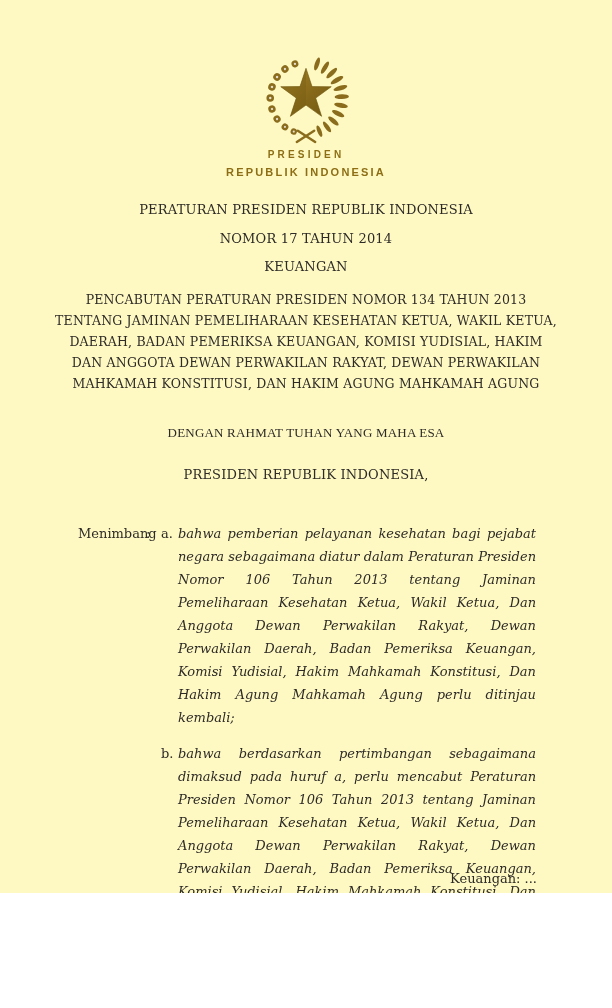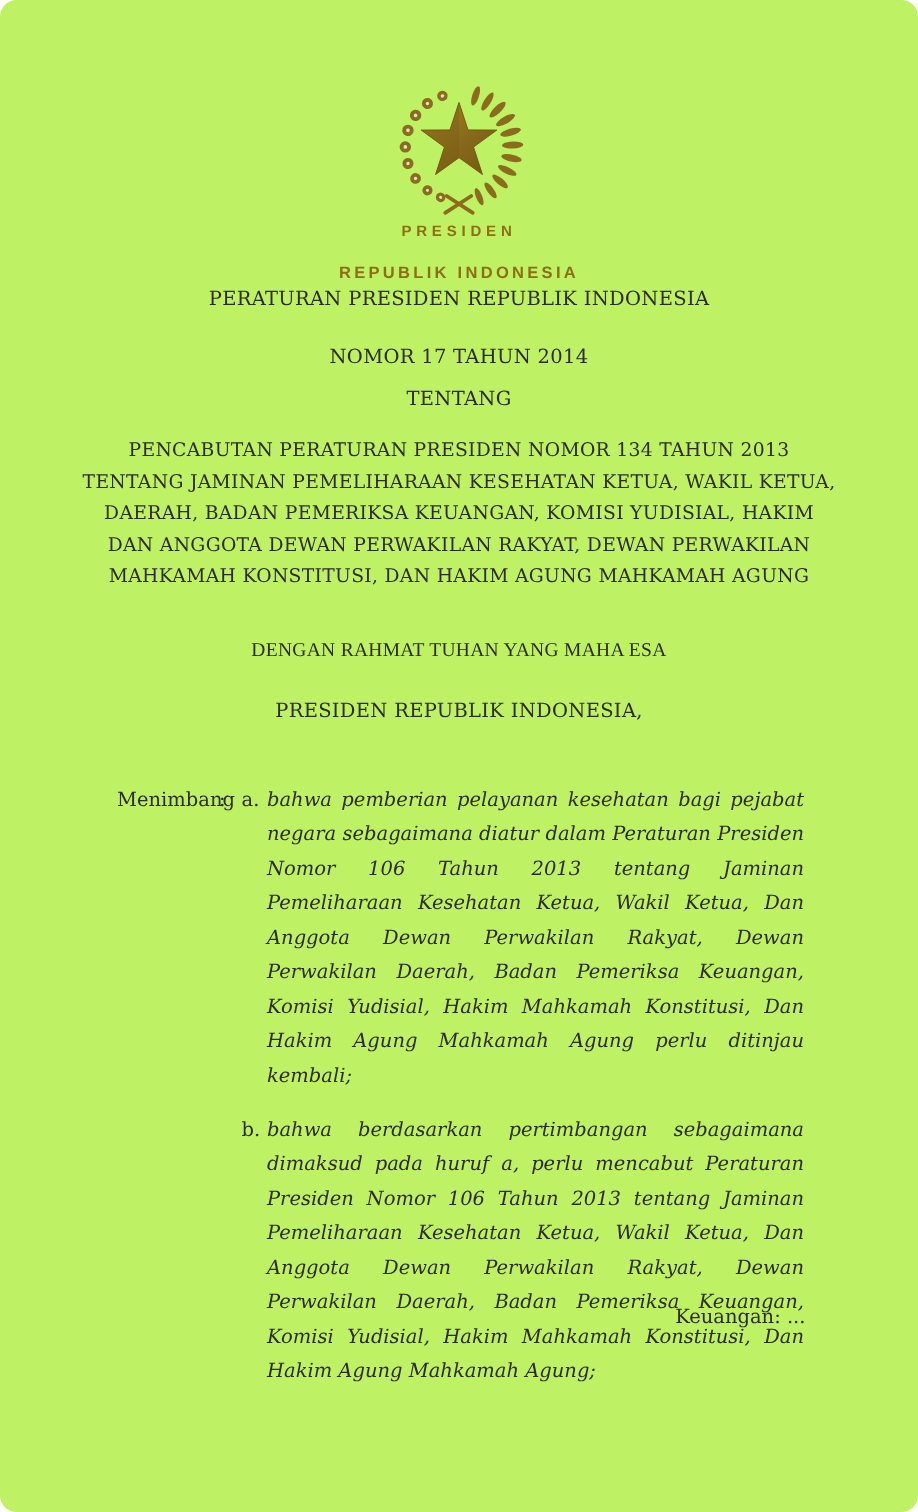--- a/index.html
+++ b/index.html
@@ -1,40 +1,39 @@
 <!DOCTYPE html>
 <html><head>
 <meta charset="utf-8">
 <style>
   html,body{margin:0;padding:0;background:#ffffff;}
   .page{
     position:relative;
-    width:612px;height:1008px;
-    background:#bef264;
+    width:612px;height:893px;
+    background:#fef9c3;
     margin:0 auto;
     overflow:hidden;
     font-family:"DejaVu Serif","Liberation Serif",serif;
     color:#2e2b27;
-    border-radius:11px;
   }
   
   .letterhead{position:absolute;top:54px;left:0;width:100%;text-align:center;}
   .emblem-wrap{line-height:0;}
   .org-line{
     font-family:"Liberation Sans","DejaVu Sans",sans-serif;
     color:#8d6e15;font-weight:600;
   }
   .org-line.l1{font-size:10px;letter-spacing:3.2px;margin-top:3px;}
-  .org-line.l2{font-size:11px;letter-spacing:2.2px;margin-top:16px;}
+  .org-line.l2{font-size:11px;letter-spacing:2.2px;margin-top:6px;}
   
   .cline{
     position:absolute;left:0;width:100%;text-align:center;
     font-size:13px;letter-spacing:0.2px;white-space:nowrap;
   }
-  .doc-type{top:192px;}
+  .doc-type{top:202px;}
   .doc-number{top:231px;}
   .tentang{top:259px;}
   .invocation{top:425px;font-family:Liberation Serif, serif;}
   .issuer{top:467px;}
   
   .title-block{
     position:absolute;top:289px;left:50%;transform:translateX(-50%);
     width:540px;text-align:center;
     font-size:12.5px;line-height:21px;letter-spacing:0.2px;
   }
@@ -135,21 +134,21 @@
         <polygon points="55,14 60.9,31.9 79.7,32 64.5,43.1 70.3,61 55,50 39.7,61 45.5,43.1 30.3,32 49.1,31.9" fill="url(#starGold)" stroke="#6f5710" stroke-width="0.6"></polygon>
         <polygon points="55,14 55,50 39.7,61 45.5,43.1 30.3,32 49.1,31.9" fill="#6f5710" opacity="0.28"></polygon>
       </svg>
     </div>
     <div class="org-line l1">PRESIDEN</div>
     <div class="org-line l2">REPUBLIK INDONESIA</div>
   </div>
 
   <div class="cline doc-type">PERATURAN PRESIDEN REPUBLIK INDONESIA</div>
   <div class="cline doc-number">NOMOR 17 TAHUN 2014</div>
-  <div class="cline tentang">TENTANG</div>
+  <div class="cline tentang">KEUANGAN</div>
 
   <div class="title-block">
     <div class="title-line">PENCABUTAN PERATURAN PRESIDEN NOMOR 134 TAHUN 2013</div>
     <div class="title-line">TENTANG JAMINAN PEMELIHARAAN KESEHATAN KETUA, WAKIL KETUA,</div>
     <div class="title-line">DAERAH, BADAN PEMERIKSA KEUANGAN, KOMISI YUDISIAL, HAKIM</div>
     <div class="title-line">DAN ANGGOTA DEWAN PERWAKILAN RAKYAT, DEWAN PERWAKILAN</div>
     <div class="title-line">MAHKAMAH KONSTITUSI, DAN HAKIM AGUNG MAHKAMAH AGUNG</div>
   </div>
 
   <div class="cline invocation">DENGAN RAHMAT TUHAN YANG MAHA ESA</div>

